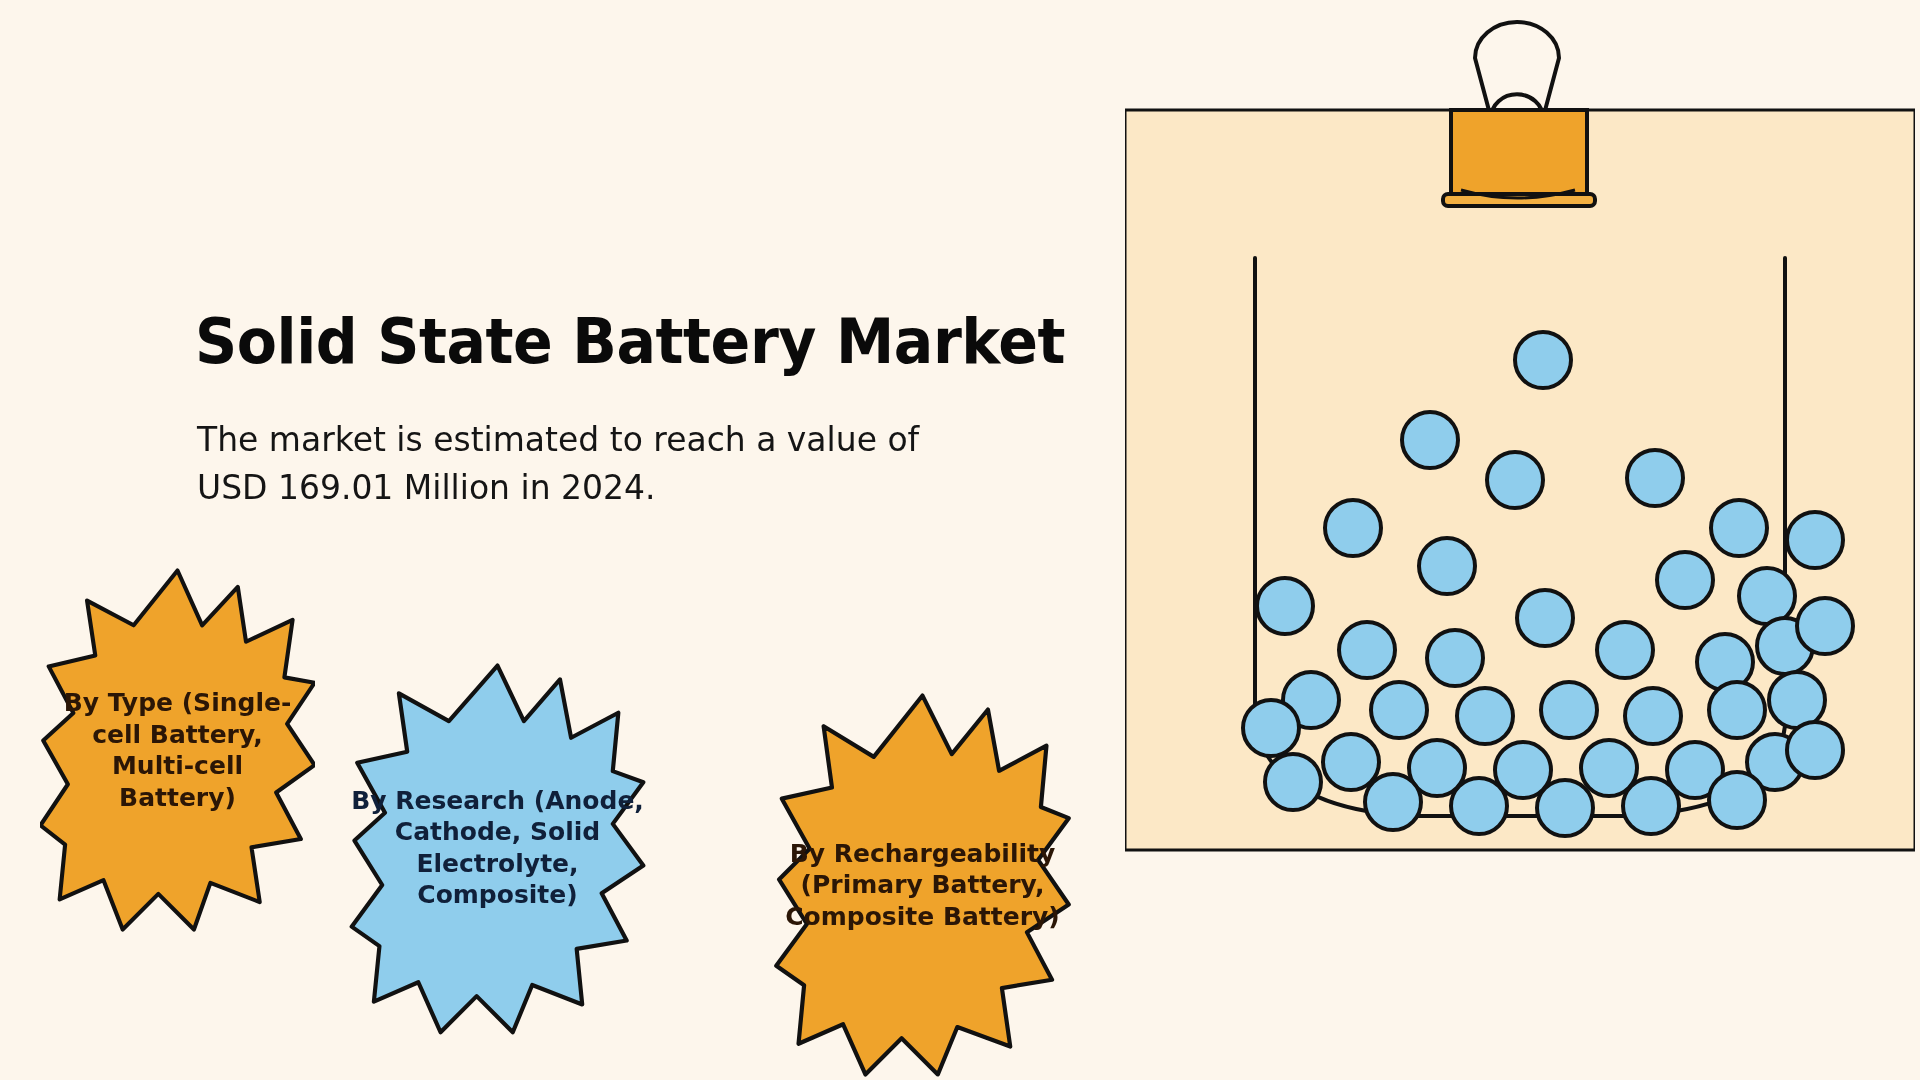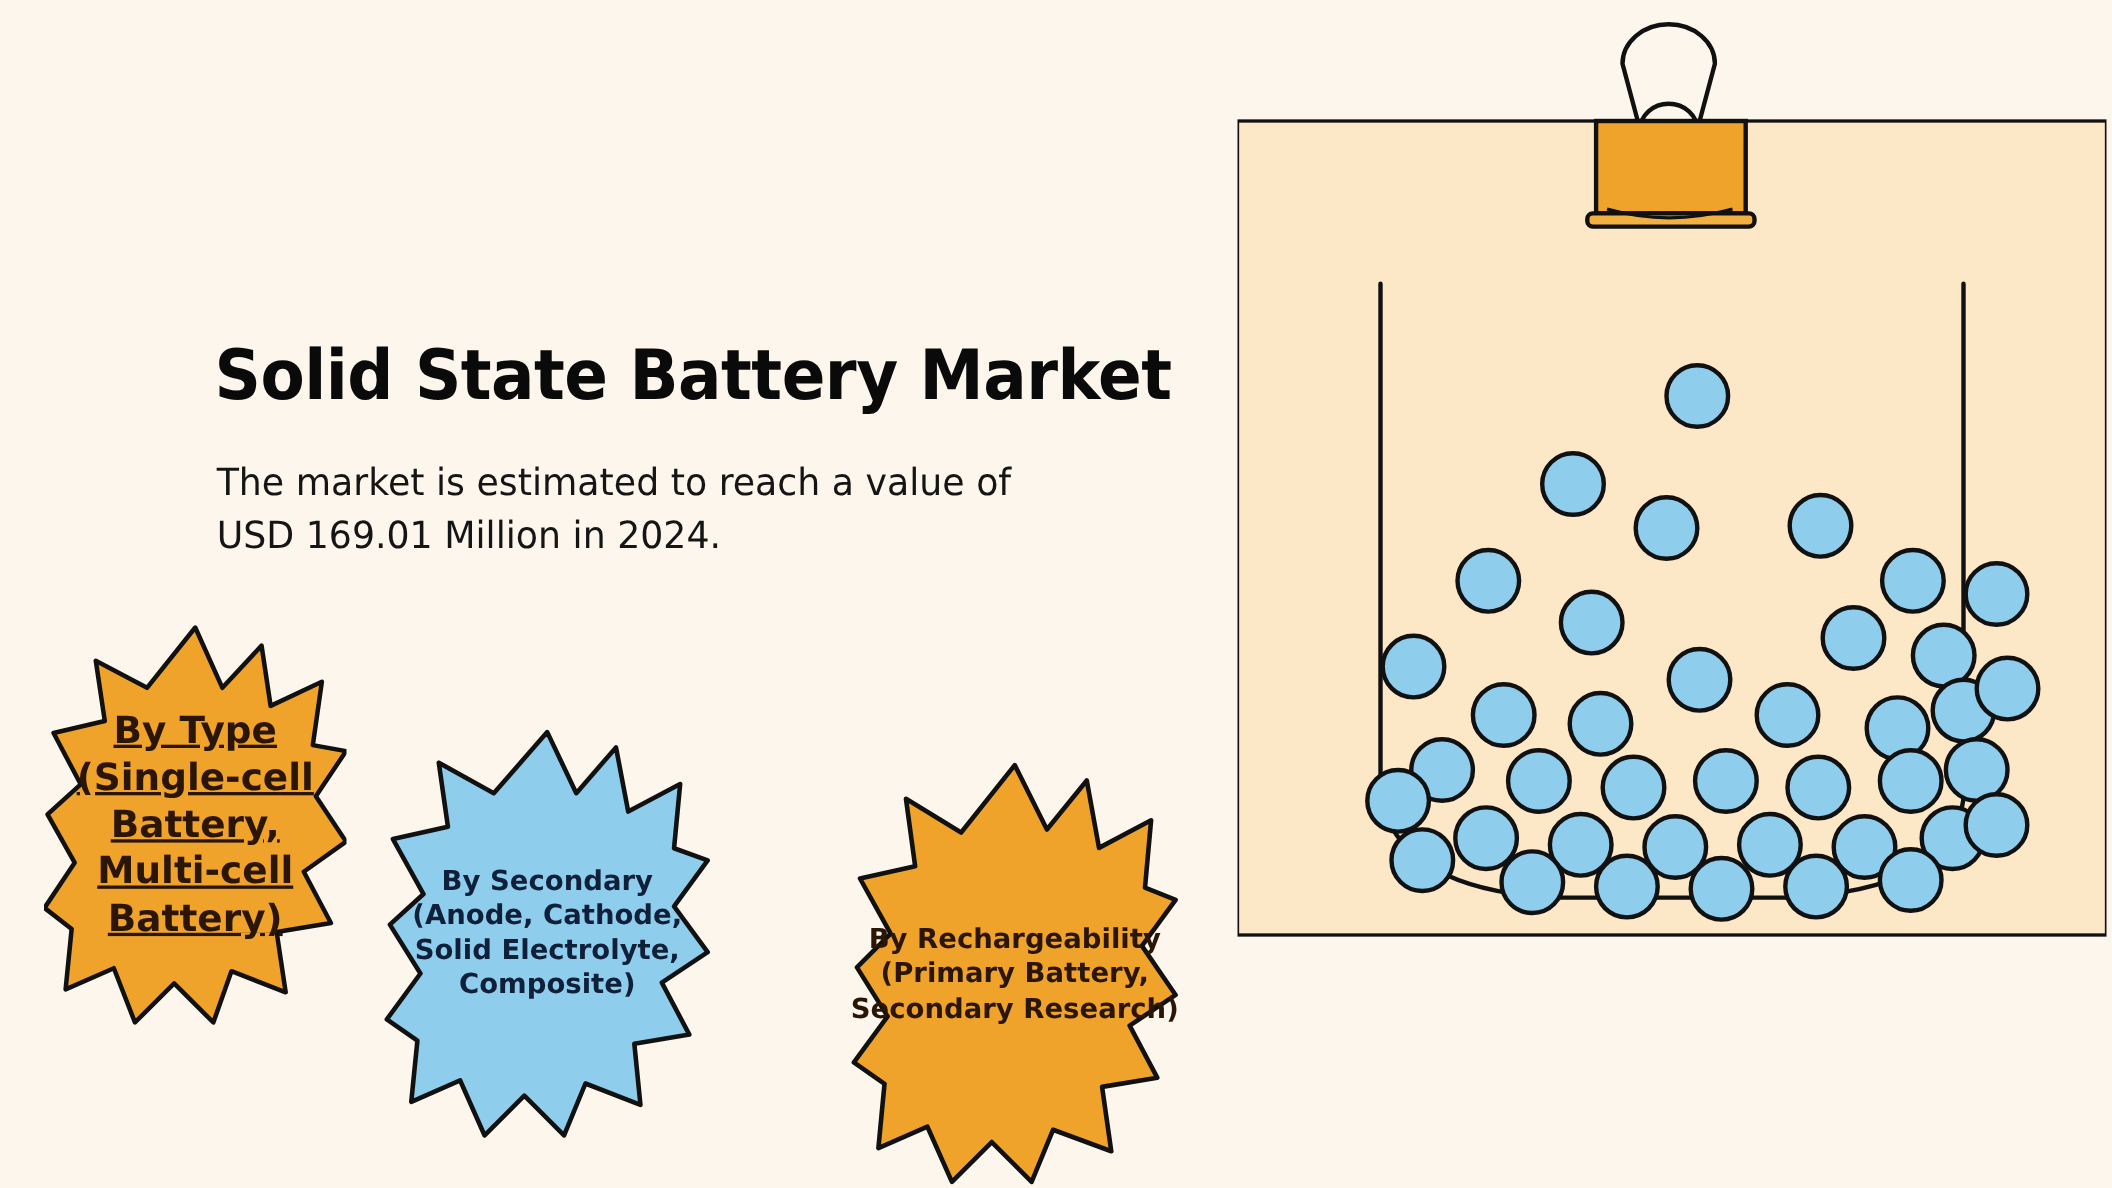--- a/index.html
+++ b/index.html
@@ -50,21 +50,21 @@
     display:flex;align-items:center;justify-content:center;
     text-align:center;
     font-family:"DejaVu Sans", sans-serif;
     font-weight:bold;
     line-height:1.26;
     pointer-events:none;
     padding:0 6%;
     box-sizing:border-box;
   }
   #burst-type{left:40px;top:565px;width:275px;height:370px;}
-  #burst-type .btext{font-size:34px;color:#2B1606;text-decoration:underline;}
+  #burst-type .btext{font-size:25px;color:#2B1606;}
   #burst-component{left:325px;top:660px;width:345px;height:375px;}
   #burst-component .btext{font-size:25px;color:#10203A;}
   #burst-recharge{left:745px;top:690px;width:355px;height:390px;}
   #burst-recharge .btext{font-size:25px;color:#2B1606;}
 
   
   #illus{position:absolute;left:1125px;top:10px;width:790px;height:860px;}
   #illus svg{display:block;}
 </style>
 </head>
@@ -81,28 +81,28 @@
     <svg width="275" height="370" viewBox="0 0 200 270">
       <polygon points="100,4 118,44 144,16 150,56 184,40 178,82 200,86 180,116 200,146 172,166 190,200 154,206 160,246 124,232 112,266 86,240 60,266 46,230 14,244 18,204 0,190 20,160 2,128 24,108 6,74 40,66 34,26 68,44" fill="#EFA32B" stroke="#111111" stroke-width="3" stroke-linejoin="round"></polygon>
     </svg>
     <div class="btext">By Type (Single-cell Battery, Multi-cell Battery)</div>
   </div>
 
   <div class="burst" id="burst-component">
     <svg width="345" height="375" viewBox="0 0 210 270">
       <polygon points="105,4 124,44 150,14 158,56 192,38 188,80 210,88 188,118 210,148 180,168 198,202 162,208 166,248 130,234 116,268 90,242 64,268 48,232 16,246 20,206 0,192 22,162 2,130 24,110 4,74 40,66 34,24 70,44" fill="#8FCDEC" stroke="#111111" stroke-width="3" stroke-linejoin="round"></polygon>
     </svg>
-    <div class="btext">By Secondary (Anode, Cathode, Solid Electrolyte, Composite)</div>
+    <div class="btext">By Research (Anode, Cathode, Solid Electrolyte, Composite)</div>
   </div>
 
   <div class="burst" id="burst-recharge">
     <svg width="355" height="390" viewBox="0 0 210 280">
       <polygon points="105,4 126,46 152,14 160,58 194,40 190,84 210,92 188,122 210,154 180,174 198,208 162,214 168,256 130,242 116,276 90,250 64,276 48,240 16,254 20,212 0,198 22,168 2,136 24,114 4,78 40,70 34,26 70,48" fill="#EFA32B" stroke="#111111" stroke-width="3" stroke-linejoin="round"></polygon>
     </svg>
-    <div class="btext">By Rechargeability (Primary Battery, Secondary Research)</div>
+    <div class="btext">By Rechargeability (Primary Battery, Composite Battery)</div>
   </div>
 
   <div id="illus">
     <svg width="790" height="860" viewBox="0 0 790 860">
       <defs>
         <clipPath id="beakerClip">
           <path d="M22 248 L22 740 Q22 812 100 826 L560 826 Q660 812 660 740 L660 248 Z"></path>
         </clipPath>
       </defs>
 

